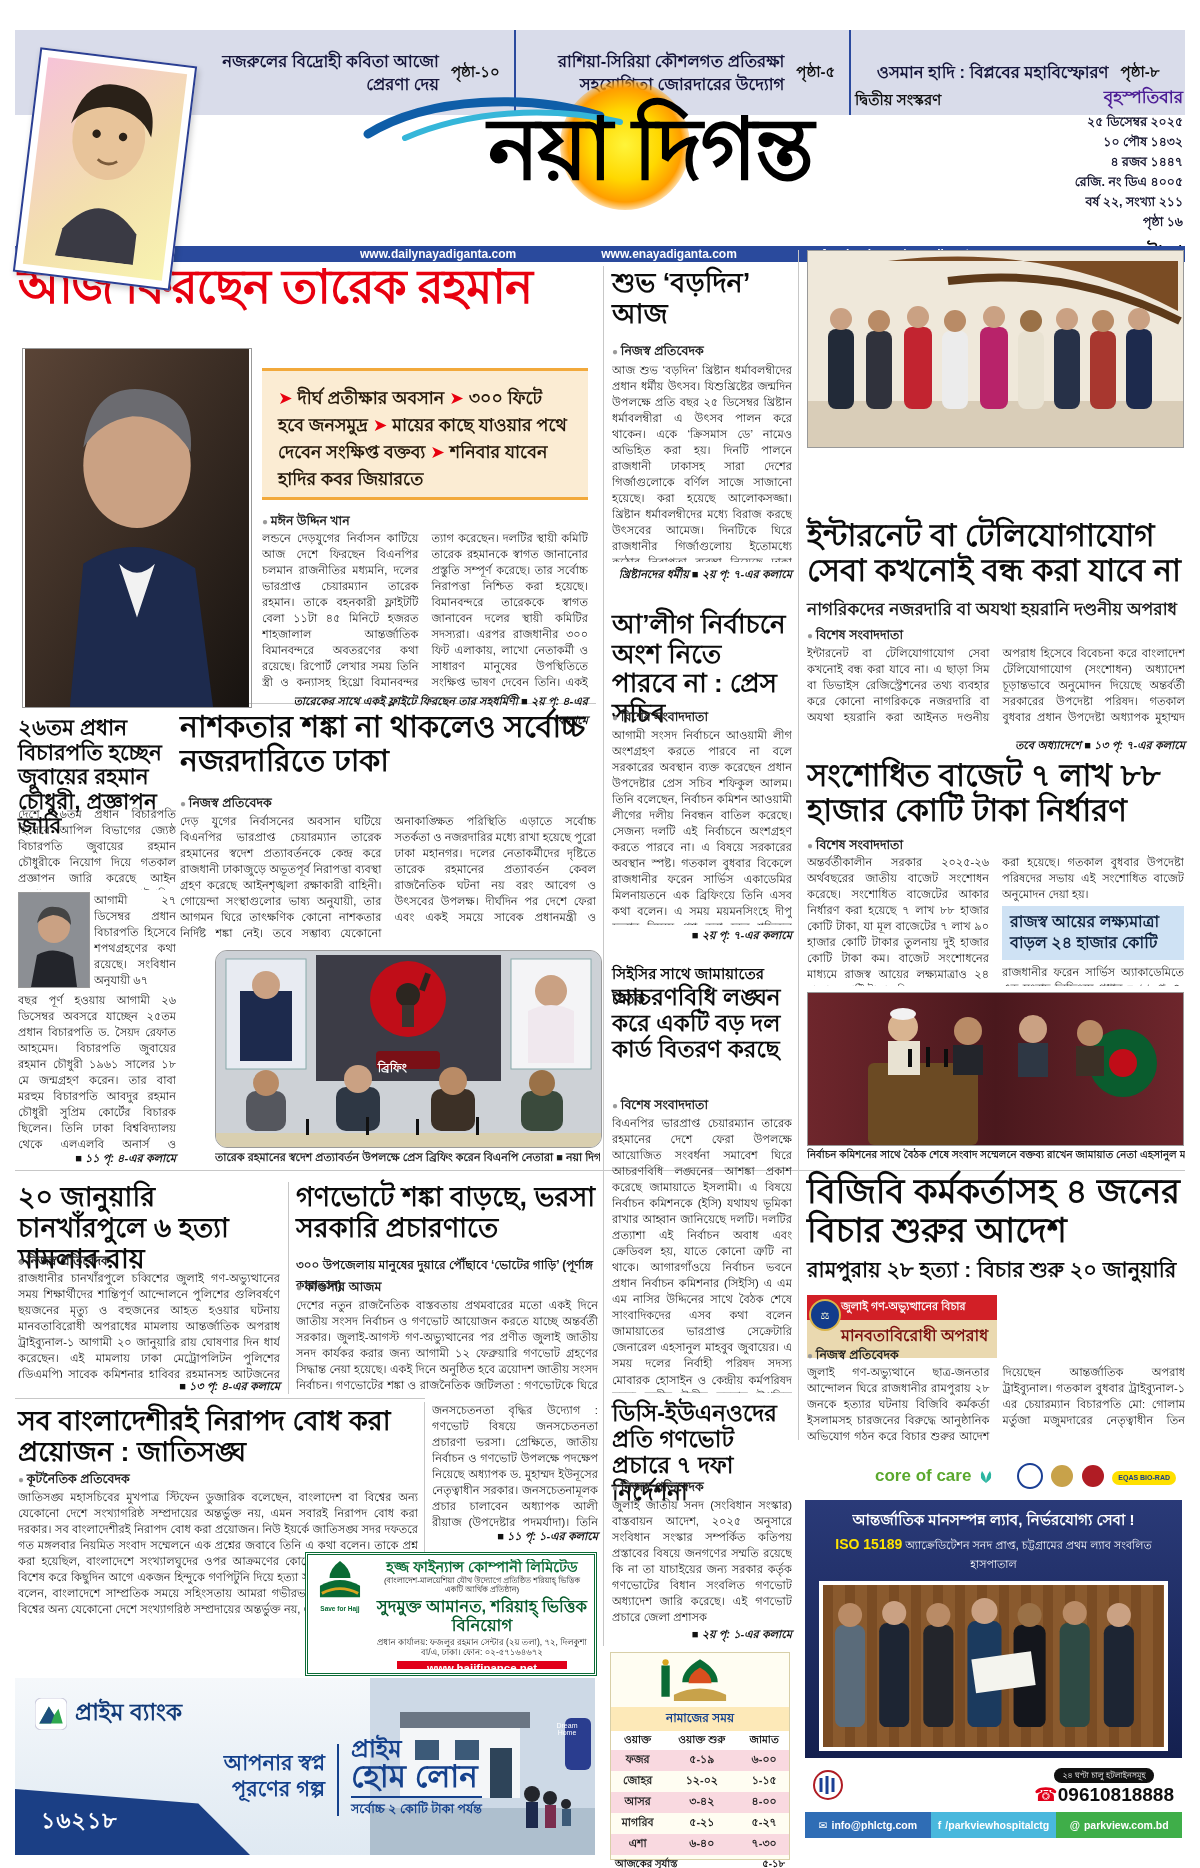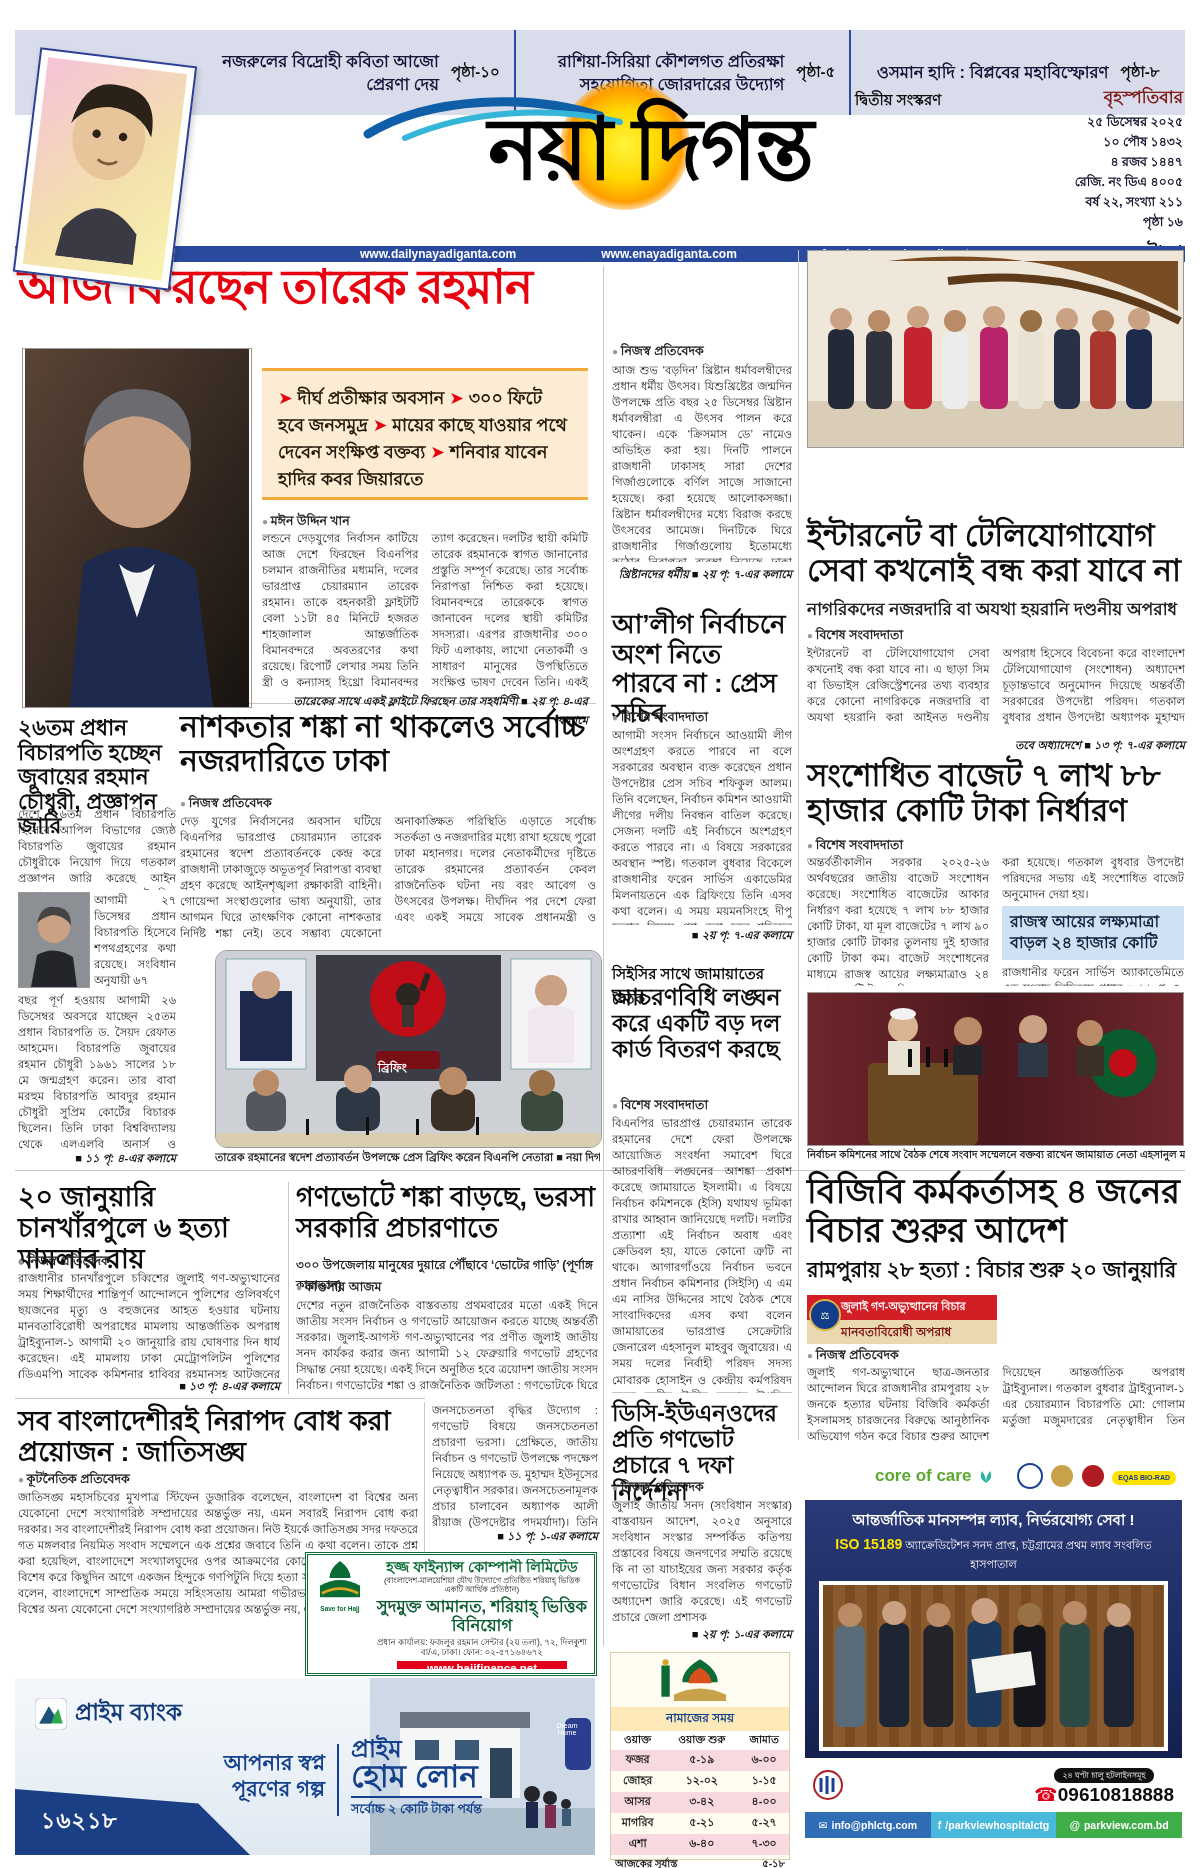--- a/index.html
+++ b/index.html
@@ -23,38 +23,38 @@
   .teaser + .teaser{border-left:2px solid #2b4a9e;}
   .t-text{font-weight:bold;font-size:16.5px;color:#15153a;text-align:right;line-height:1.35;}
   .t-page{font-weight:bold;font-size:15px;color:#0d0d0d;white-space:nowrap;}
   
   #stamp{left:26px;top:56px;width:158px;height:226px;background:#fff;border:2px solid #2b3f93;transform:rotate(7deg);padding:7px;box-sizing:border-box;z-index:5;box-shadow:2px 3px 6px rgba(0,0,0,.2);}
   #stamp .inner{width:100%;height:100%;background:linear-gradient(135deg,#f6c3d8 0%,#f3dfae 55%,#f8f3b0 100%);}
   #sun{left:560px;top:80px;width:130px;height:130px;border-radius:50%;background:radial-gradient(circle,#fff43a 0%,#ffd800 38%,#ff9d00 62%,rgba(255,157,0,.12) 74%,rgba(255,157,0,0) 78%);}
   #logo-title{left:300px;top:96px;width:700px;text-align:center;font-size:86px;font-weight:800;color:#000;line-height:1.25;letter-spacing:-2px;}
   #edition{left:855px;top:88px;font-weight:bold;font-size:15px;color:#111;}
   #dateblock{left:985px;top:84px;width:198px;text-align:right;}
-  #day{font-size:17px;font-weight:bold;color:#7f1d1d;}
+  #day{font-size:17px;font-weight:bold;color:#4c1d95;}
   .dline{font-size:12.5px;line-height:1.6;color:#15152e;font-weight:bold;}
   #priceline{font-size:20px;font-weight:bold;margin-top:6px;color:#0d0d0d;}
   #bluebar{left:15px;top:246px;width:1170px;height:16px;background:#2a4a9d;display:flex;align-items:center;padding-left:345px;gap:85px;box-sizing:border-box;}
   .url{color:#fff;font-weight:bold;font-size:12px;white-space:nowrap;}
   
   #lead-headline{left:18px;top:260px;width:578px;font-size:47px;letter-spacing:-1px;}
   #bulletbox{left:262px;top:368px;width:326px;height:132px;background:#fbecd3;border-top:3px solid #f2a93b;border-bottom:3px solid #f2a93b;padding:14px 16px;box-sizing:border-box;font-size:17.5px;font-weight:bold;color:#24180a;line-height:1.55;overflow:hidden;}
   .bullet{display:inline;}
   .bullet::before{content:"➤ ";color:#e8000f;}
   .bullet::after{content:"  ";}
   
   .ph{position:absolute;overflow:hidden;}
   .ph svg{display:block;width:100%;height:100%;}
   
   #bgb-badge{left:807px;top:1295px;width:190px;height:46px;}
   #bgb-badge .b1{background:#d21f26;color:#fff;font-size:11px;font-weight:bold;padding:3px 4px 3px 34px;}
-  #bgb-badge .b2{background:#ead9b0;color:#7a1010;font-size:12px;font-weight:bold;padding:3px 4px 1px 34px;}
+  #bgb-badge .b2{background:#ead9b0;color:#7a1010;font-size:16px;font-weight:bold;padding:3px 4px 8px 34px;}
   #bgb-badge .seal{position:absolute;left:2px;top:4px;width:28px;height:28px;border-radius:50%;background:#123c8c;border:2px solid #d9b44a;color:#ffd;font-size:10px;display:flex;align-items:center;justify-content:center;}
   
   #budget-box{background:#cfe2f4;font-size:16px;font-weight:bold;color:#10233f;padding:6px 8px;margin:4px 0;line-height:1.3;}
   
   #hajj{left:305px;top:1552px;width:292px;height:124px;border:3px double #0a6b35;box-sizing:border-box;background:#fff;display:flex;padding:4px;gap:6px;}
   #hajj .logo{width:56px;text-align:center;}
   #hajj .hl1{color:#0a6b35;font-weight:bold;font-size:14.5px;line-height:1.15;}
   #hajj .hl2{font-size:8px;color:#222;line-height:1.2;}
   #hajj .hl3{color:#0a5c2e;font-weight:bold;font-size:16.5px;line-height:1.15;margin-top:2px;}
   #hajj .hl4{font-size:8.5px;color:#222;margin-top:2px;line-height:1.25;}
@@ -191,20 +191,21 @@
   <div id="bulletbox" class="abs">
     <span class="bullet">দীর্ঘ প্রতীক্ষার অবসান</span>
     <span class="bullet">৩০০ ফিটে হবে জনসমুদ্র</span>
     <span class="bullet">মায়ের কাছে যাওয়ার পথে দেবেন সংক্ষিপ্ত বক্তব্য</span>
     <span class="bullet">শনিবার যাবেন হাদির কবর জিয়ারতে</span>
   </div>
   <div class="abs byline" style="left:262px;top:512px;">মঈন উদ্দিন খান</div>
   <div class="abs btxt two-col" style="left:262px;top:530px;width:326px;height:162px;">লন্ডনে দেড়যুগের নির্বাসন কাটিয়ে আজ দেশে ফিরছেন বিএনপির চলমান রাজনীতির মধ্যমনি, দলের ভারপ্রাপ্ত চেয়ারম্যান তারেক রহমান। তাকে বহনকারী ফ্লাইটটি বেলা ১১টা ৪৫ মিনিটে হজরত শাহজালাল আন্তর্জাতিক বিমানবন্দরে অবতরণের কথা রয়েছে। রিপোর্ট লেখার সময় তিনি স্ত্রী ও কন্যাসহ হিথ্রো বিমানবন্দর ত্যাগ করেছেন। দলটির স্থায়ী কমিটি তারেক রহমানকে স্বাগত জানানোর প্রস্তুতি সম্পূর্ণ করেছে। তার সর্বোচ্চ নিরাপত্তা নিশ্চিত করা হয়েছে। বিমানবন্দরে তারেককে স্বাগত জানাবেন দলের স্থায়ী কমিটির সদস্যরা। এরপর রাজধানীর ৩০০ ফিট এলাকায়, লাখো নেতাকর্মী ও সাধারণ মানুষের উপস্থিতিতে সংক্ষিপ্ত ভাষণ দেবেন তিনি। একই সাথে দেশে ফিরতে পেরে কৃতজ্ঞতা প্রকাশ করবেন। তারেক রহমানের স্বদেশ প্রত্যাবর্তন রাজনৈতিক অঙ্গন, দলের নেতাকর্মী-সমর্থক এবং সাধারণ জনগণের মধ্যে ব্যাপক আগ্রহ, কৌতূহল ও আবেগের সঞ্চার করেছে। এটি কেবল একজন নেতার দেশে ফেরা নয়, বরং দীর্ঘ প্রতীক্ষার অবসান এবং বাংলাদেশের ইতিহাসে সর্ববৃহৎ জনসমাগমের সম্ভাবনা বহন করছে।</div>
   <div class="abs more" style="left:262px;top:693px;width:326px;">তারেকের সাথে একই ফ্লাইটে ফিরছেন তার সহধর্মিণী ■ ২য় পৃ: ৪-এর কলামে</div>
 
+  <div class="abs headline" style="left:612px;top:268px;width:180px;font-size:27px;">শুভ ‘বড়দিন’ আজ</div>
   <div class="abs byline" style="left:612px;top:342px;">নিজস্ব প্রতিবেদক</div>
   <div class="abs btxt" style="left:612px;top:362px;width:180px;height:200px;">আজ শুভ ‘বড়দিন’ খ্রিষ্টান ধর্মাবলম্বীদের প্রধান ধর্মীয় উৎসব। যিশুখ্রিষ্টের জন্মদিন উপলক্ষে প্রতি বছর ২৫ ডিসেম্বর খ্রিষ্টান ধর্মাবলম্বীরা এ উৎসব পালন করে থাকেন। একে ‘ক্রিসমাস ডে’ নামেও অভিহিত করা হয়। দিনটি পালনে রাজধানী ঢাকাসহ সারা দেশের গির্জাগুলোকে বর্ণিল সাজে সাজানো হয়েছে। করা হয়েছে আলোকসজ্জা। খ্রিষ্টান ধর্মাবলম্বীদের মধ্যে বিরাজ করছে উৎসবের আমেজ। দিনটিকে ঘিরে রাজধানীর গির্জাগুলোয় ইতোমধ্যে কঠোর নিরাপত্তা ব্যবস্থা নিয়েছে ঢাকা মেট্রোপলিটন পুলিশ (ডিএমপি)। এ উপলক্ষে গতকাল রাষ্ট্রীয় অতিথি ভবন যমুনায় খ্রিষ্টান সম্প্রদায়ের প্রতিনিধিদের সাথে শুভেচ্ছা বিনিময় করেছেন প্রধান উপদেষ্টা ড. মুহাম্মদ ইউনূস। এ ছাড়া দিনটি উপলক্ষে আজ সরকারি ছুটি ঘোষণা করা হয়েছে।</div>
   <div class="abs more" style="left:612px;top:566px;width:180px;">খ্রিষ্টানদের ধর্মীয় ■ ২য় পৃ: ৭-এর কলামে</div>
 
   <div class="ph frame abs" style="left:807px;top:250px;width:375px;height:196px;">
     <svg viewBox="0 0 375 196">
       <rect width="375" height="196" fill="#efe8da"></rect>
       <path d="M80 10 Q240 -10 370 60 L370 10 L80 10Z" fill="#7a4c24"></path>
       <path d="M140 30 Q260 14 372 70" stroke="#5d3a1a" stroke-width="8" fill="none"></path>
       <rect y="150" width="375" height="46" fill="#d9cdb8"></rect>

